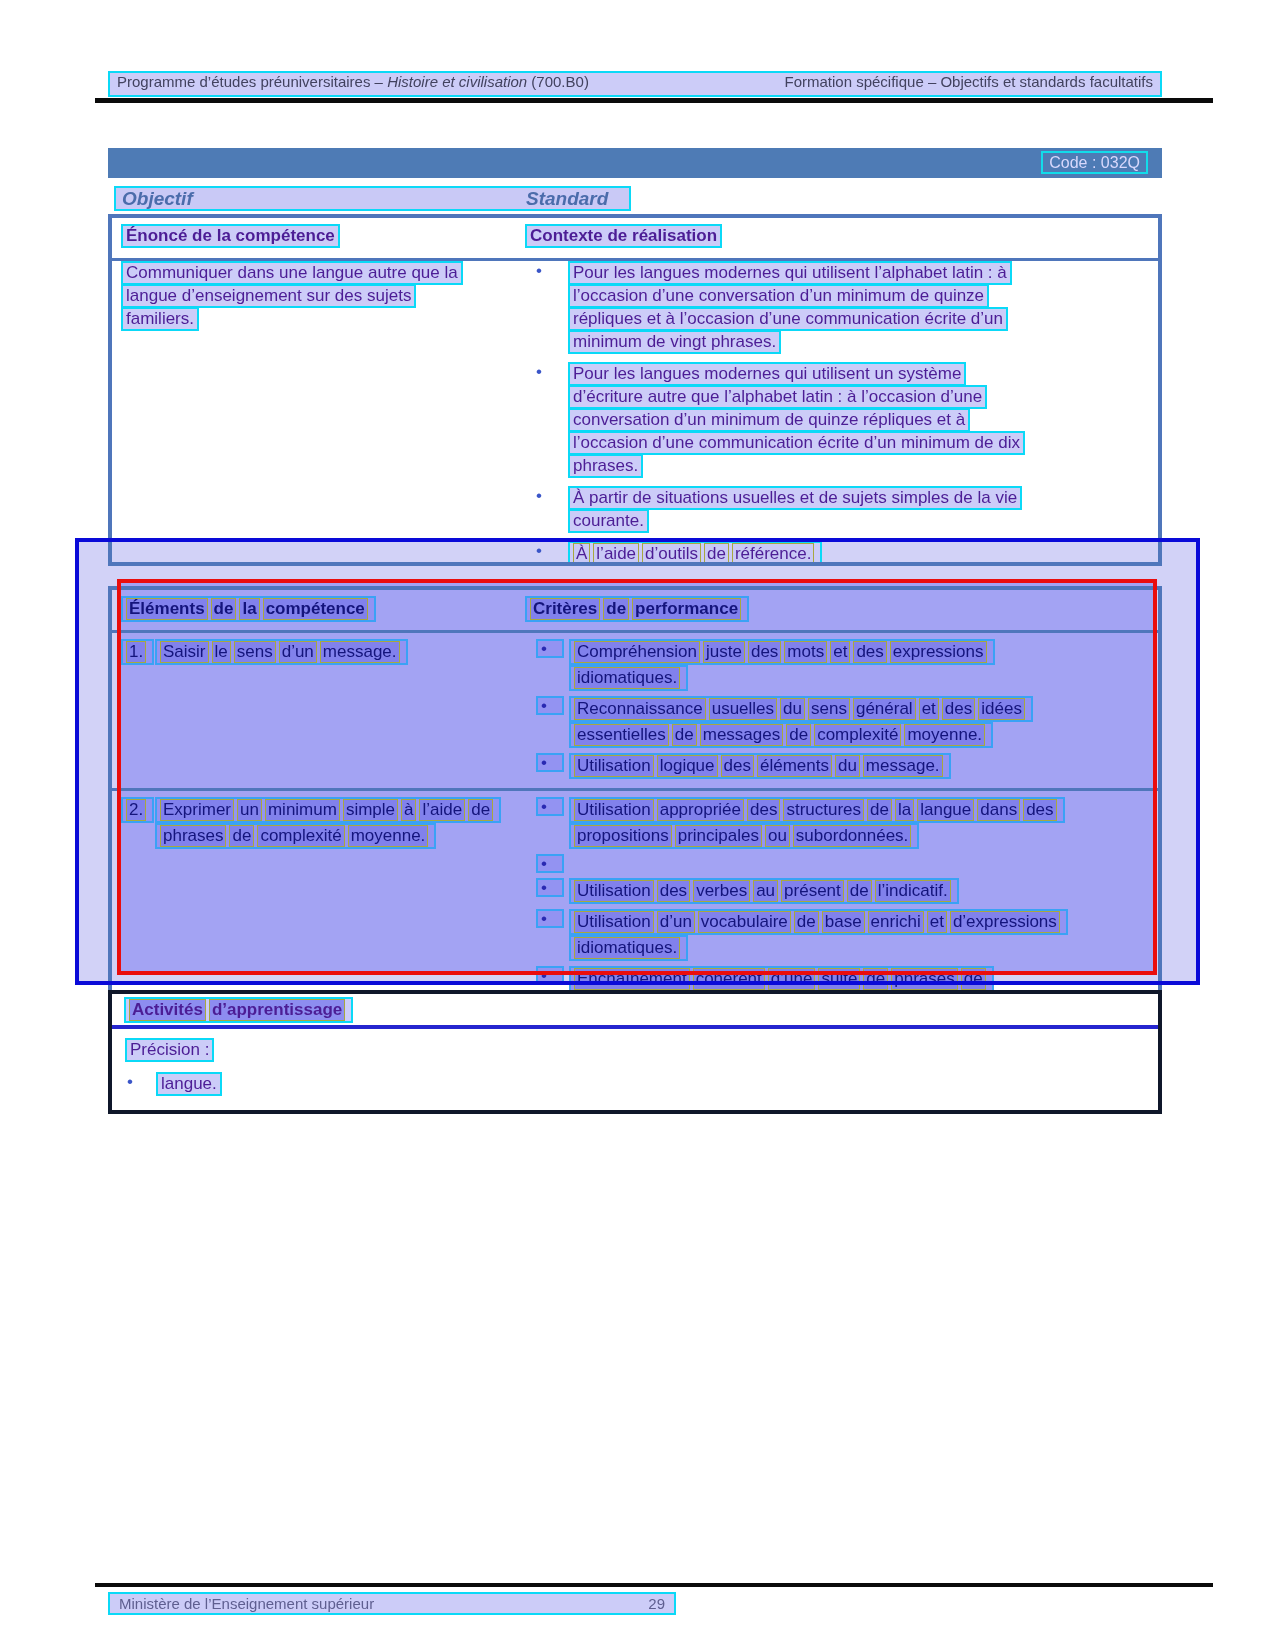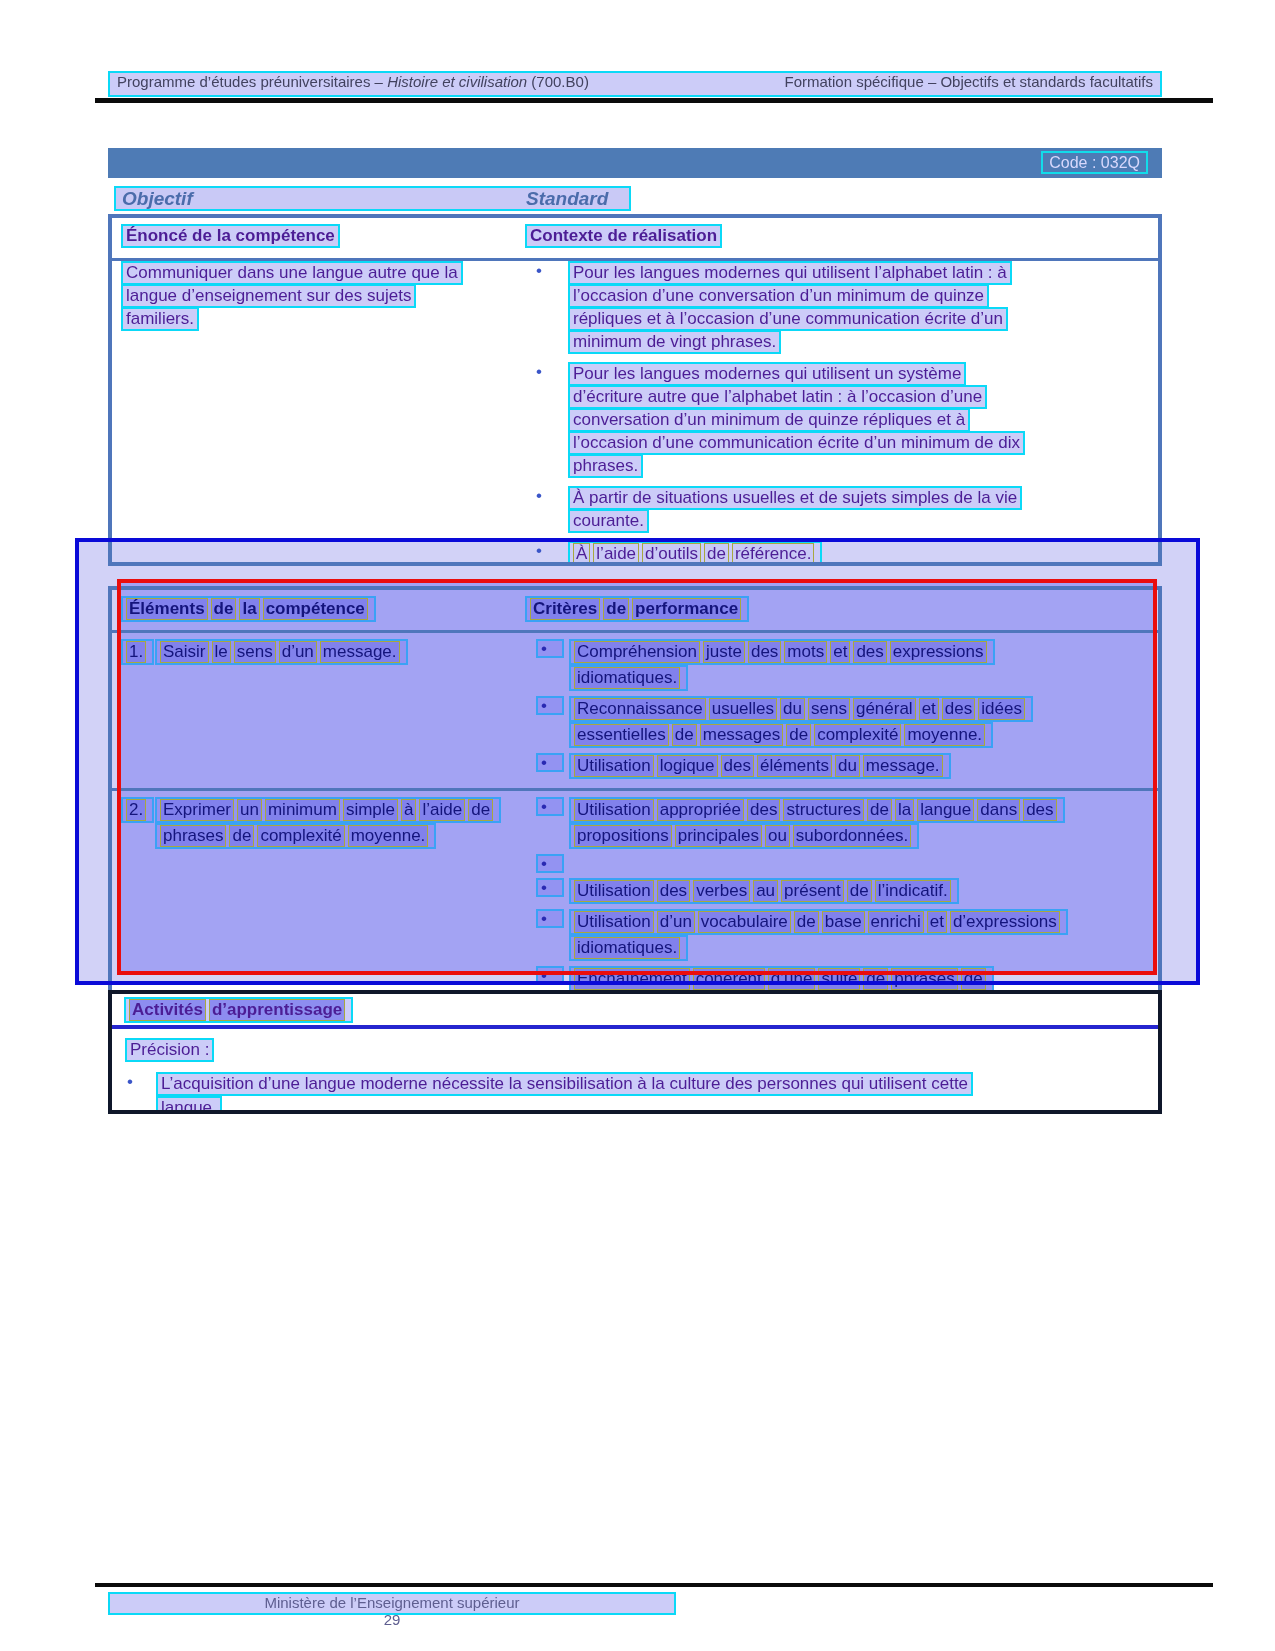--- a/index.html
+++ b/index.html
@@ -74,21 +74,21 @@
   .act-title { padding:3px 0 1px 12px; font-weight:bold; }
   .act-rule { height:4px; background:#2525cf; margin-top:1px; }
   .act-prec { margin:9px 0 0 13px; }
   .act-bul { display:flex; margin:10px 0 0 15px; }
   .act-bul .dot { width:29px; }
   .act-bul .blines > div { height:24px; }
 
   
   #frule { left:95px; top:1583px; width:1118px; height:4px; background:#0a0a0a; }
   #fbox { left:108px; top:1592px; width:568px; height:23px; background:#ccccf8; border:2px solid #0bd9f7;
-          display:flex; justify-content:space-between; align-items:center; padding:0 9px; font-size:15px; color:#5e5e90;flex-direction:column; }
+          display:flex; justify-content:space-between; align-items:center; padding:0 9px; font-size:15px; color:#5e5e90; }
 </style>
 </head>
 <body>
 
 <div id="page">
 
   <div id="overlay-bg" class="abs"></div>
   <div id="redbox-bg" class="abs"></div>
 
   <div id="hdrline" class="abs content">
@@ -237,21 +237,20 @@
     </div>
   </div>
 
   <div id="act" class="abs content">
     <div class="act-title"><span class="lb1 wz-mid"><span class="w">Activités</span><span class="w">d’apprentissage</span></span></div>
     <div class="act-rule"></div>
     <div class="act-prec"><span class="lb1">Précision :</span></div>
     <div class="act-bul">
       <span class="dot"></span>
       <div class="blines">
-        <div><span class="lb1">L’acquisition d’une langue moderne nécessite la sensibilisation à la culture des personnes qui utilisent cette</span></div>
         <div><span class="lb1">langue.</span></div>
       </div>
     </div>
   </div>
 
   <div id="overlay-border" class="abs"></div>
   <div id="redbox-border" class="abs"></div>
 
   <div id="frule" class="abs content"></div>
   <div id="fbox" class="abs content">

